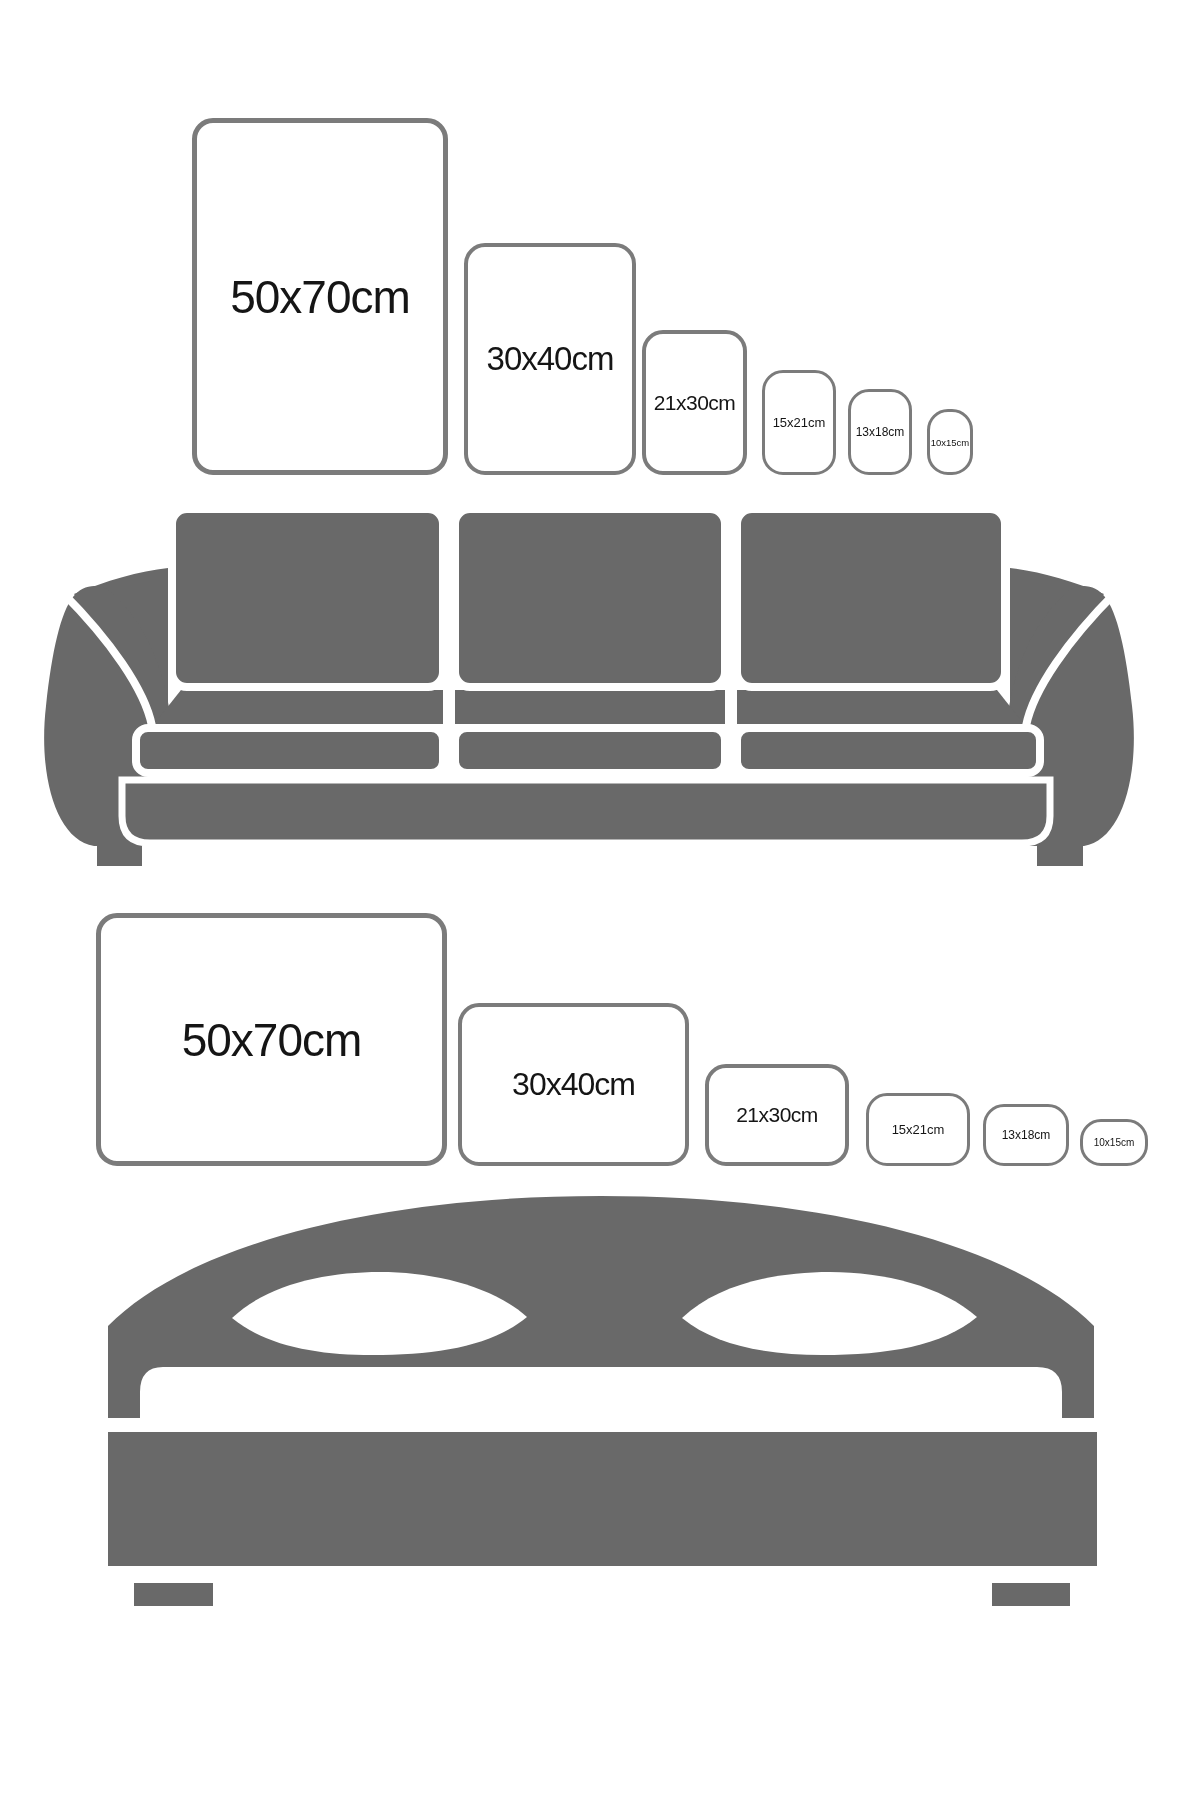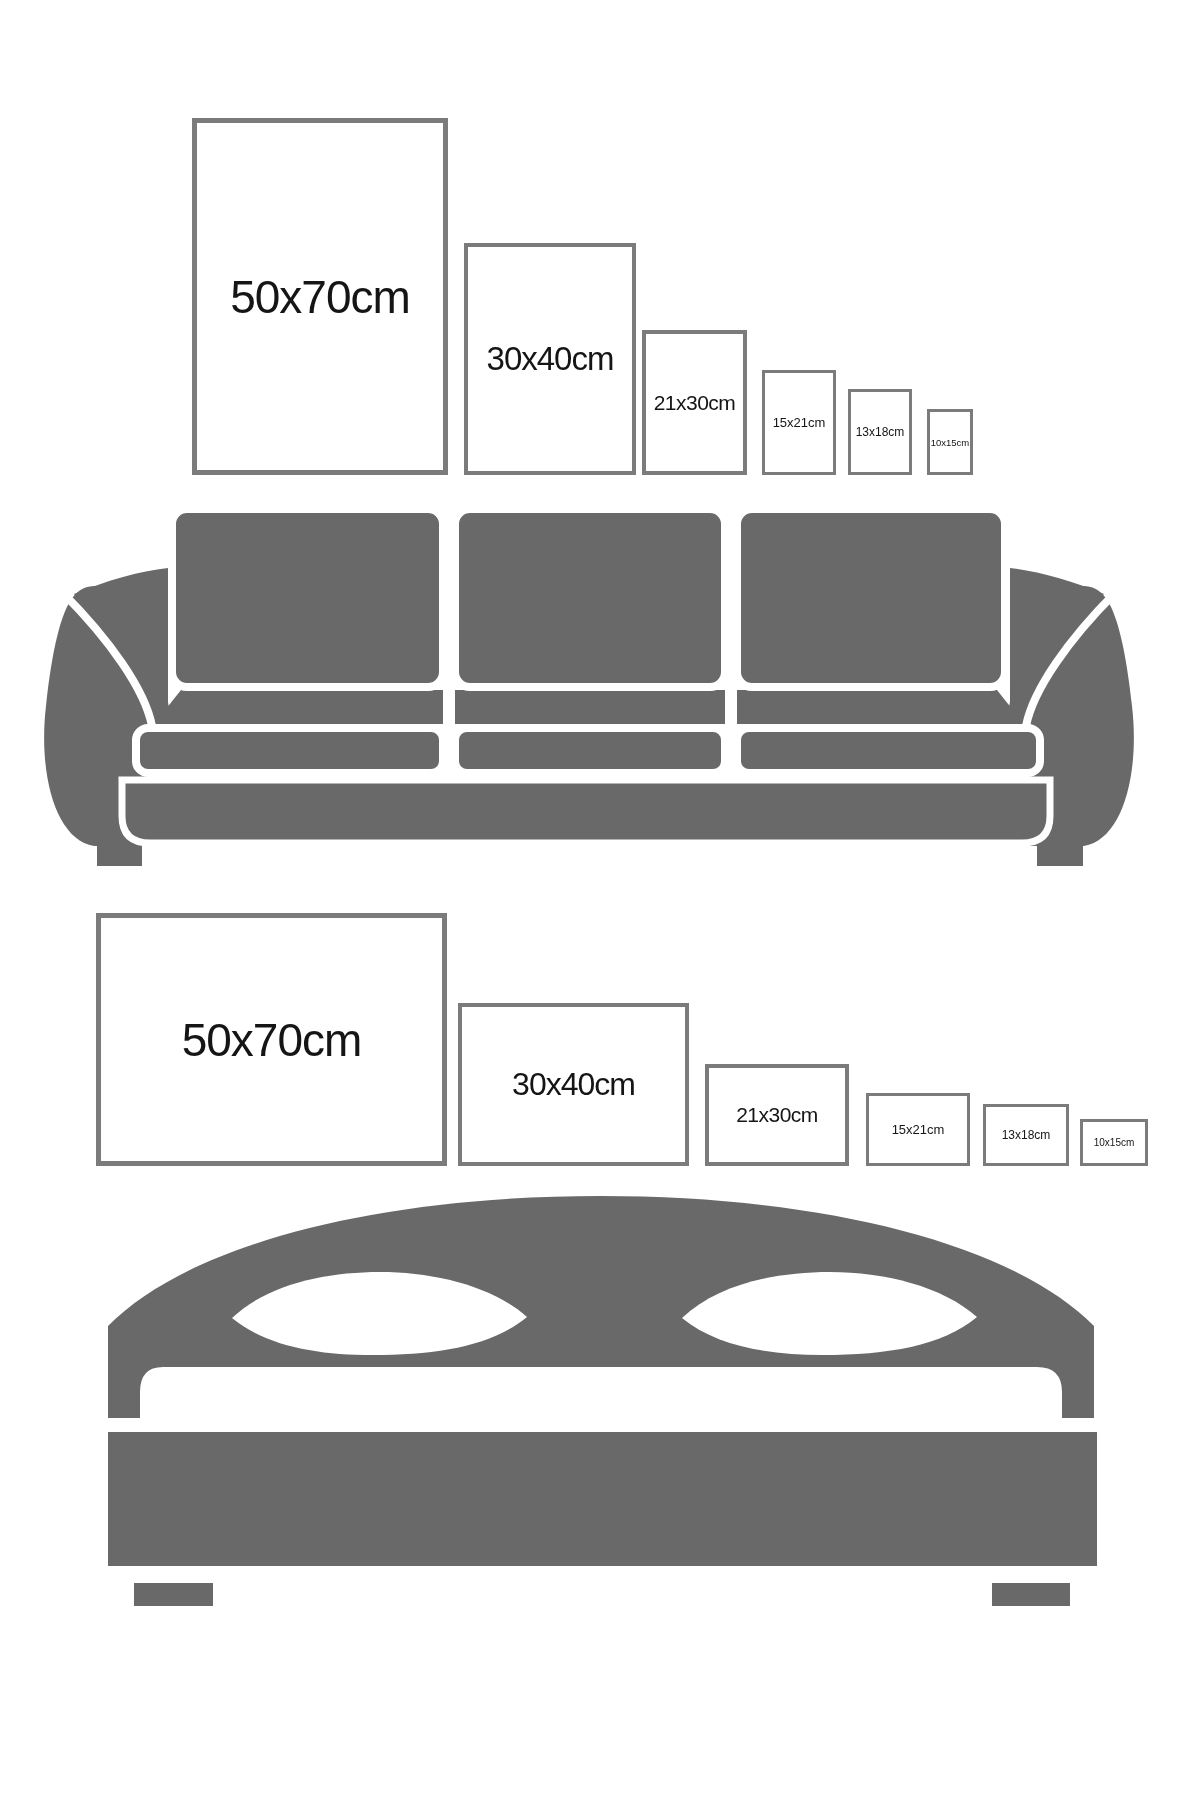--- a/index.html
+++ b/index.html
@@ -2,21 +2,21 @@
 <html><head>
 <meta charset="utf-8">
 <style>
   html,body{margin:0;padding:0;}
   body{
     width:1200px;height:1800px;position:relative;background:#ffffff;
     font-family:"Liberation Sans", sans-serif;overflow:hidden;
   }
   .frame{
     position:absolute;box-sizing:border-box;background:#ffffff;
-    display:flex;align-items:center;justify-content:center;
+    display:flex;align-items:center;justify-content:center;border-radius:21px;
   }
   .flabel{color:#151515;letter-spacing:-1px;white-space:nowrap;}
   
   .p1{left:192px;top:118px;width:256px;height:357px;border:5px solid #7b7b7b;}
   .p1 .flabel{font-size:46px;}
   .p2{left:464px;top:243px;width:172px;height:232px;border:4px solid #7b7b7b;}
   .p2 .flabel{font-size:33px;}
   .p3{left:642px;top:330px;width:105px;height:145px;border:4px solid #7b7b7b;}
   .p3 .flabel{font-size:21px;letter-spacing:-0.5px;}
   .p4{left:762px;top:370px;width:74px;height:105px;border:3px solid #7b7b7b;}

